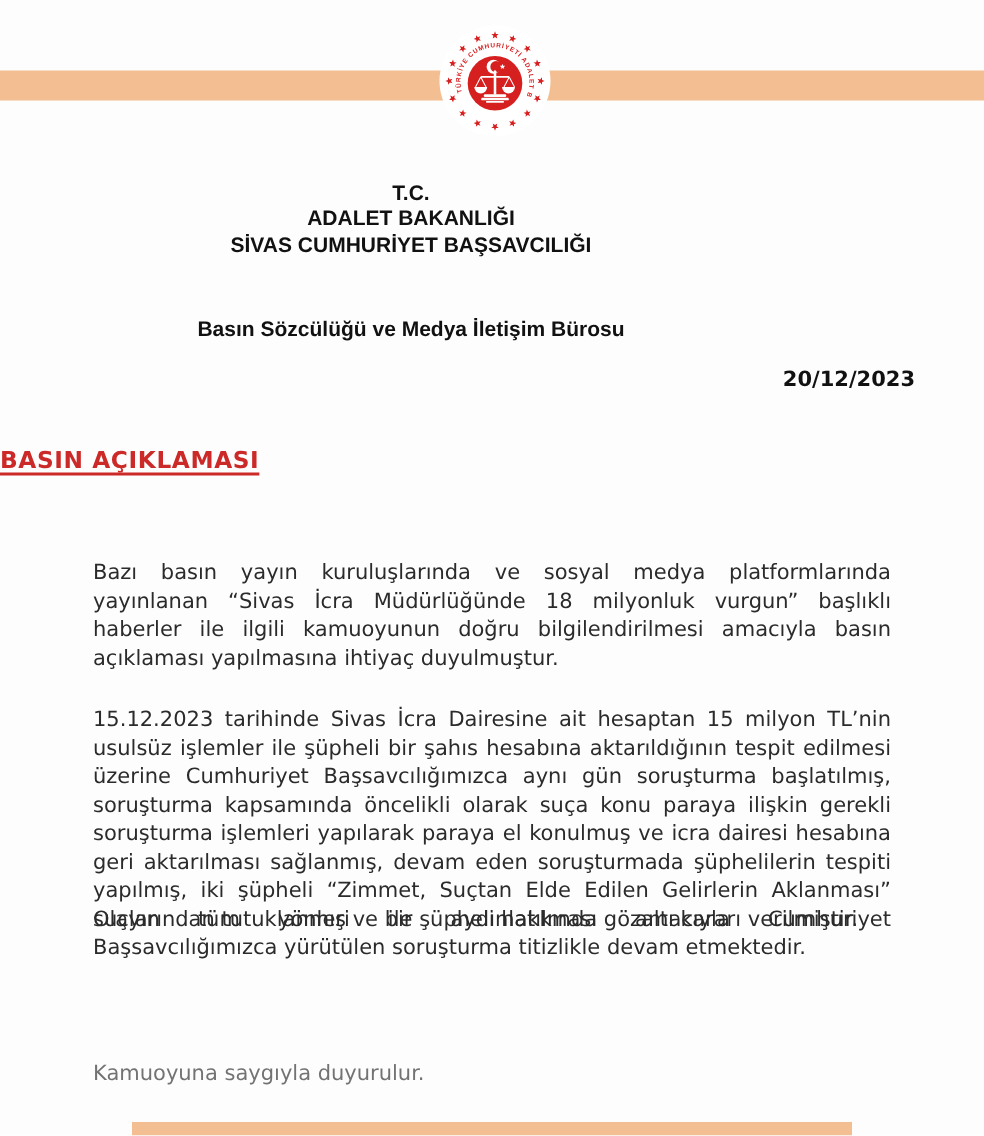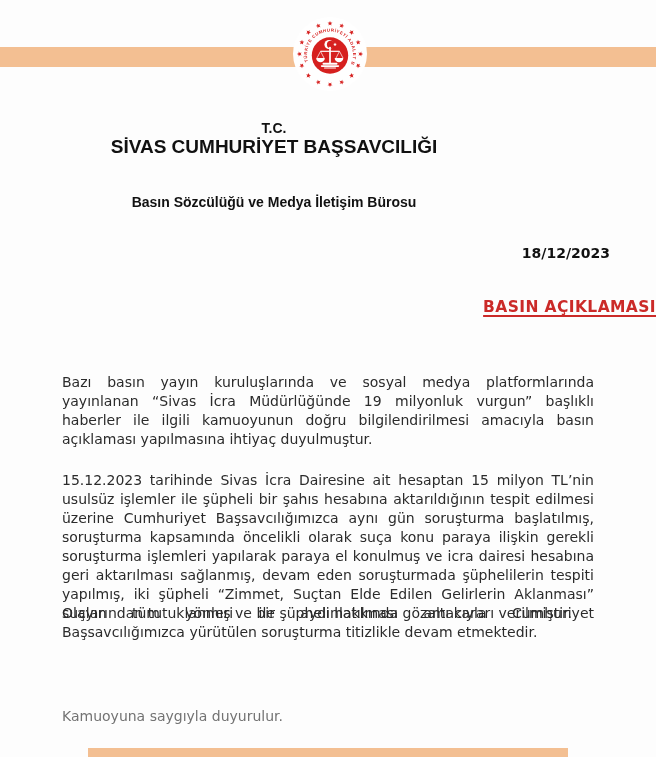--- a/index.html
+++ b/index.html
@@ -27,28 +27,28 @@
     width:110px;height:110px;
   }
   .header-block{
     position:absolute;left:0;top:120px;width:548px;
     text-align:center;
     font-family:"Liberation Sans",sans-serif;
     font-weight:bold;color:#111;
   }
   .header-block .h-line1{font-size:14px;line-height:17px;}
   .header-block .h-line2{font-size:14px;line-height:17px;}
-  .header-block .h-line3{font-size:19px;line-height:19px;}
+  .header-block .h-line3{font-size:14px;line-height:19px;}
   .header-block .h-line4{font-size:14px;line-height:20px;margin-top:36px;}
   .date-line{
     position:absolute;top:245px;right:46px;
     font-size:14px;font-weight:bold;color:#111;
   }
   .doc-title-wrap{
-    position:absolute;left:0;top:297px;width:656px;text-align:right;
+    position:absolute;left:0;top:297px;width:656px;text-align:left;
   }
   .doc-title{
     color:#cb2a28;
     font-weight:bold;
     font-size:15.5px;
     letter-spacing:.4px;
     text-decoration:underline;
     text-underline-offset:3px;
     text-decoration-thickness:1.5px;
   }
@@ -110,30 +110,31 @@
       <path d="M64.5,52.3 L61,59 M64.5,52.3 L68,59" stroke="#ffffff" stroke-width="0.7" fill="none"></path>
       <path d="M59.7,59 A4.3,4.3 0 0 0 68.3,59 Z" fill="#ffffff"></path>
       <rect x="47.5" y="63.8" width="15" height="1.9" rx="0.9" fill="#ffffff"></rect>
       <rect x="45.8" y="66.2" width="18.4" height="1.7" rx="0.8" fill="#ffffff"></rect>
       <rect x="49" y="68.4" width="12" height="1.1" rx="0.5" fill="#ffffff"></rect>
     </g>
   </svg>
 
   <div class="header-block">
     <div class="h-line1">T.C.</div>
+    <div class="h-line2">ADALET BAKANLIĞI</div>
     <div class="h-line3">SİVAS CUMHURİYET BAŞSAVCILIĞI</div>
     <div class="h-line4">Basın Sözcülüğü ve Medya İletişim Bürosu</div>
   </div>
 
-  <div class="date-line">18/12/2023</div>
+  <div class="date-line">20/12/2023</div>
 
   <div class="doc-title-wrap">
     <span class="doc-title">BASIN AÇIKLAMASI</span>
   </div>
 
-  <p class="body-text p1">Bazı basın yayın kuruluşlarında ve sosyal medya platformlarında yayınlanan “Sivas İcra Müdürlüğünde 19 milyonluk vurgun” başlıklı haberler ile ilgili kamuoyunun doğru bilgilendirilmesi amacıyla basın açıklaması yapılmasına ihtiyaç duyulmuştur.</p>
+  <p class="body-text p1">Bazı basın yayın kuruluşlarında ve sosyal medya platformlarında yayınlanan “Sivas İcra Müdürlüğünde 18 milyonluk vurgun” başlıklı haberler ile ilgili kamuoyunun doğru bilgilendirilmesi amacıyla basın açıklaması yapılmasına ihtiyaç duyulmuştur.</p>
   <p class="body-text p2">15.12.2023 tarihinde Sivas İcra Dairesine ait hesaptan 15 milyon TL’nin usulsüz işlemler ile şüpheli bir şahıs hesabına aktarıldığının tespit edilmesi üzerine Cumhuriyet Başsavcılığımızca aynı gün soruşturma başlatılmış, soruşturma kapsamında öncelikli olarak suça konu paraya ilişkin gerekli soruşturma işlemleri yapılarak paraya el konulmuş ve icra dairesi hesabına geri aktarılması sağlanmış, devam eden soruşturmada şüphelilerin tespiti yapılmış, iki şüpheli “Zimmet, Suçtan Elde Edilen Gelirlerin Aklanması” suçlarından tutuklanmış ve bir şüpheli hakkında gözaltı kararı verilmiştir.</p>
   <p class="body-text p3">Olayın tüm yönleri ile aydınlatılması amacıyla Cumhuriyet Başsavcılığımızca yürütülen soruşturma titizlikle devam etmektedir.</p>
 
   <p class="closing">Kamuoyuna saygıyla duyurulur.</p>
 
   <div class="accent-bar-bottom"></div>
 </div>
 
 </body></html>

